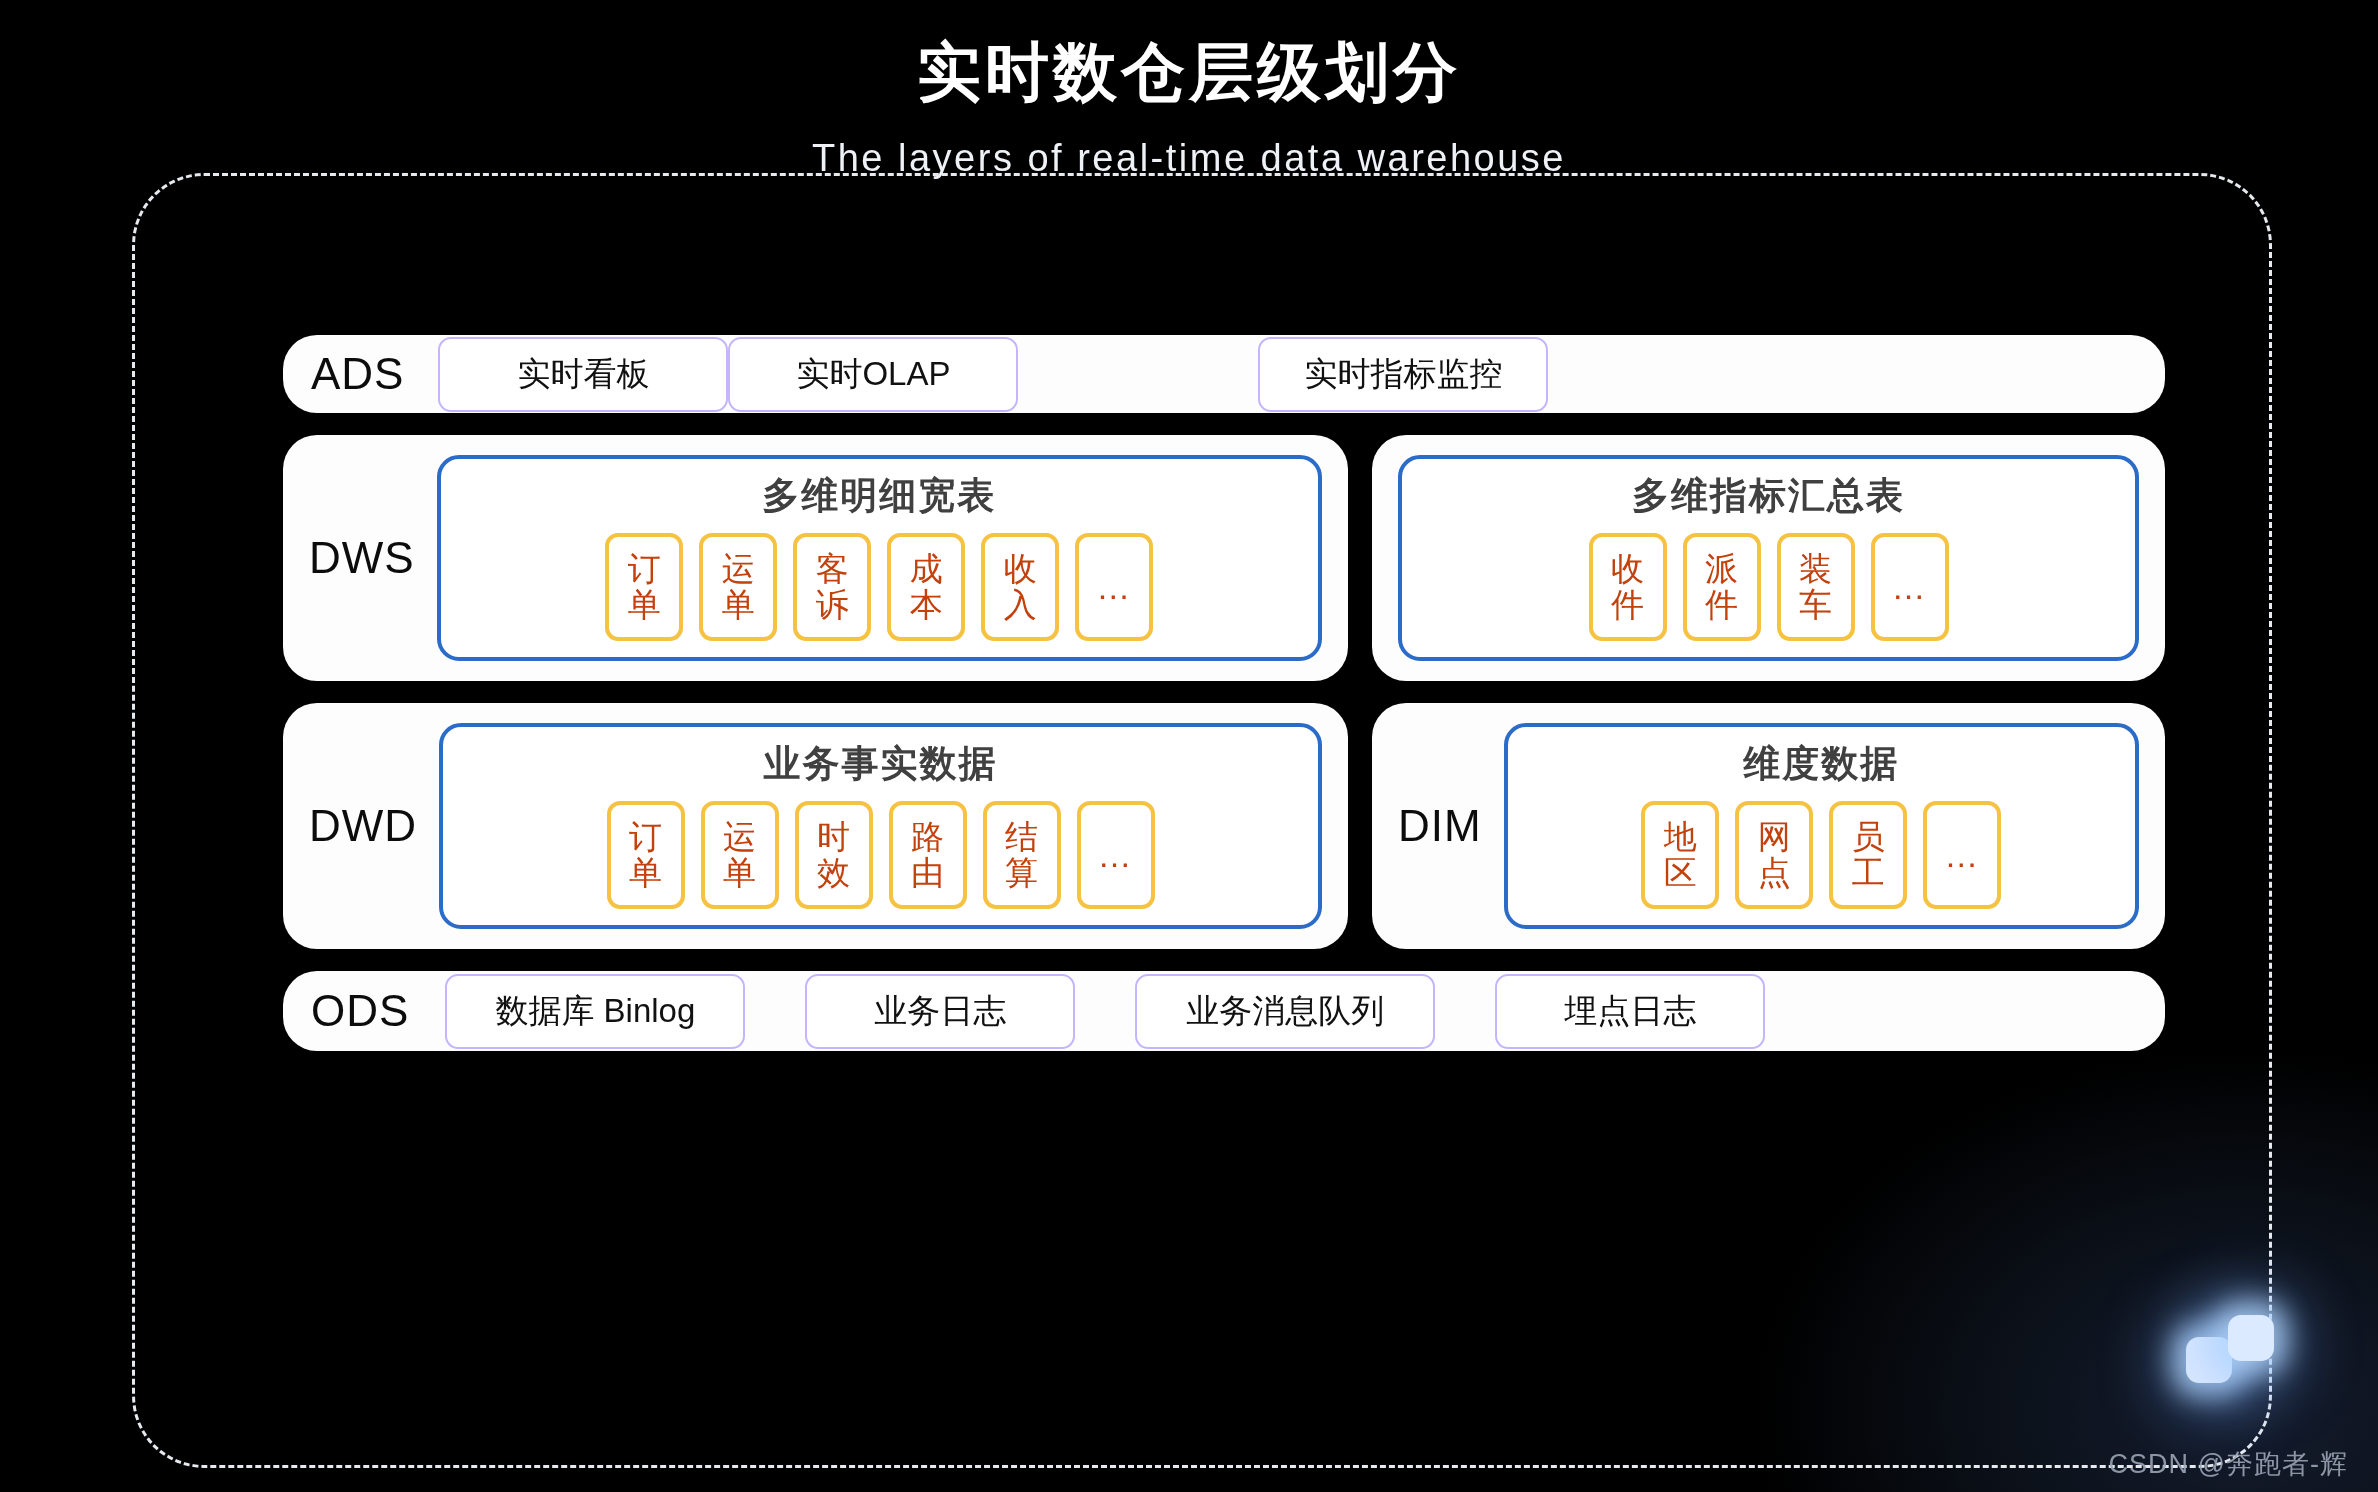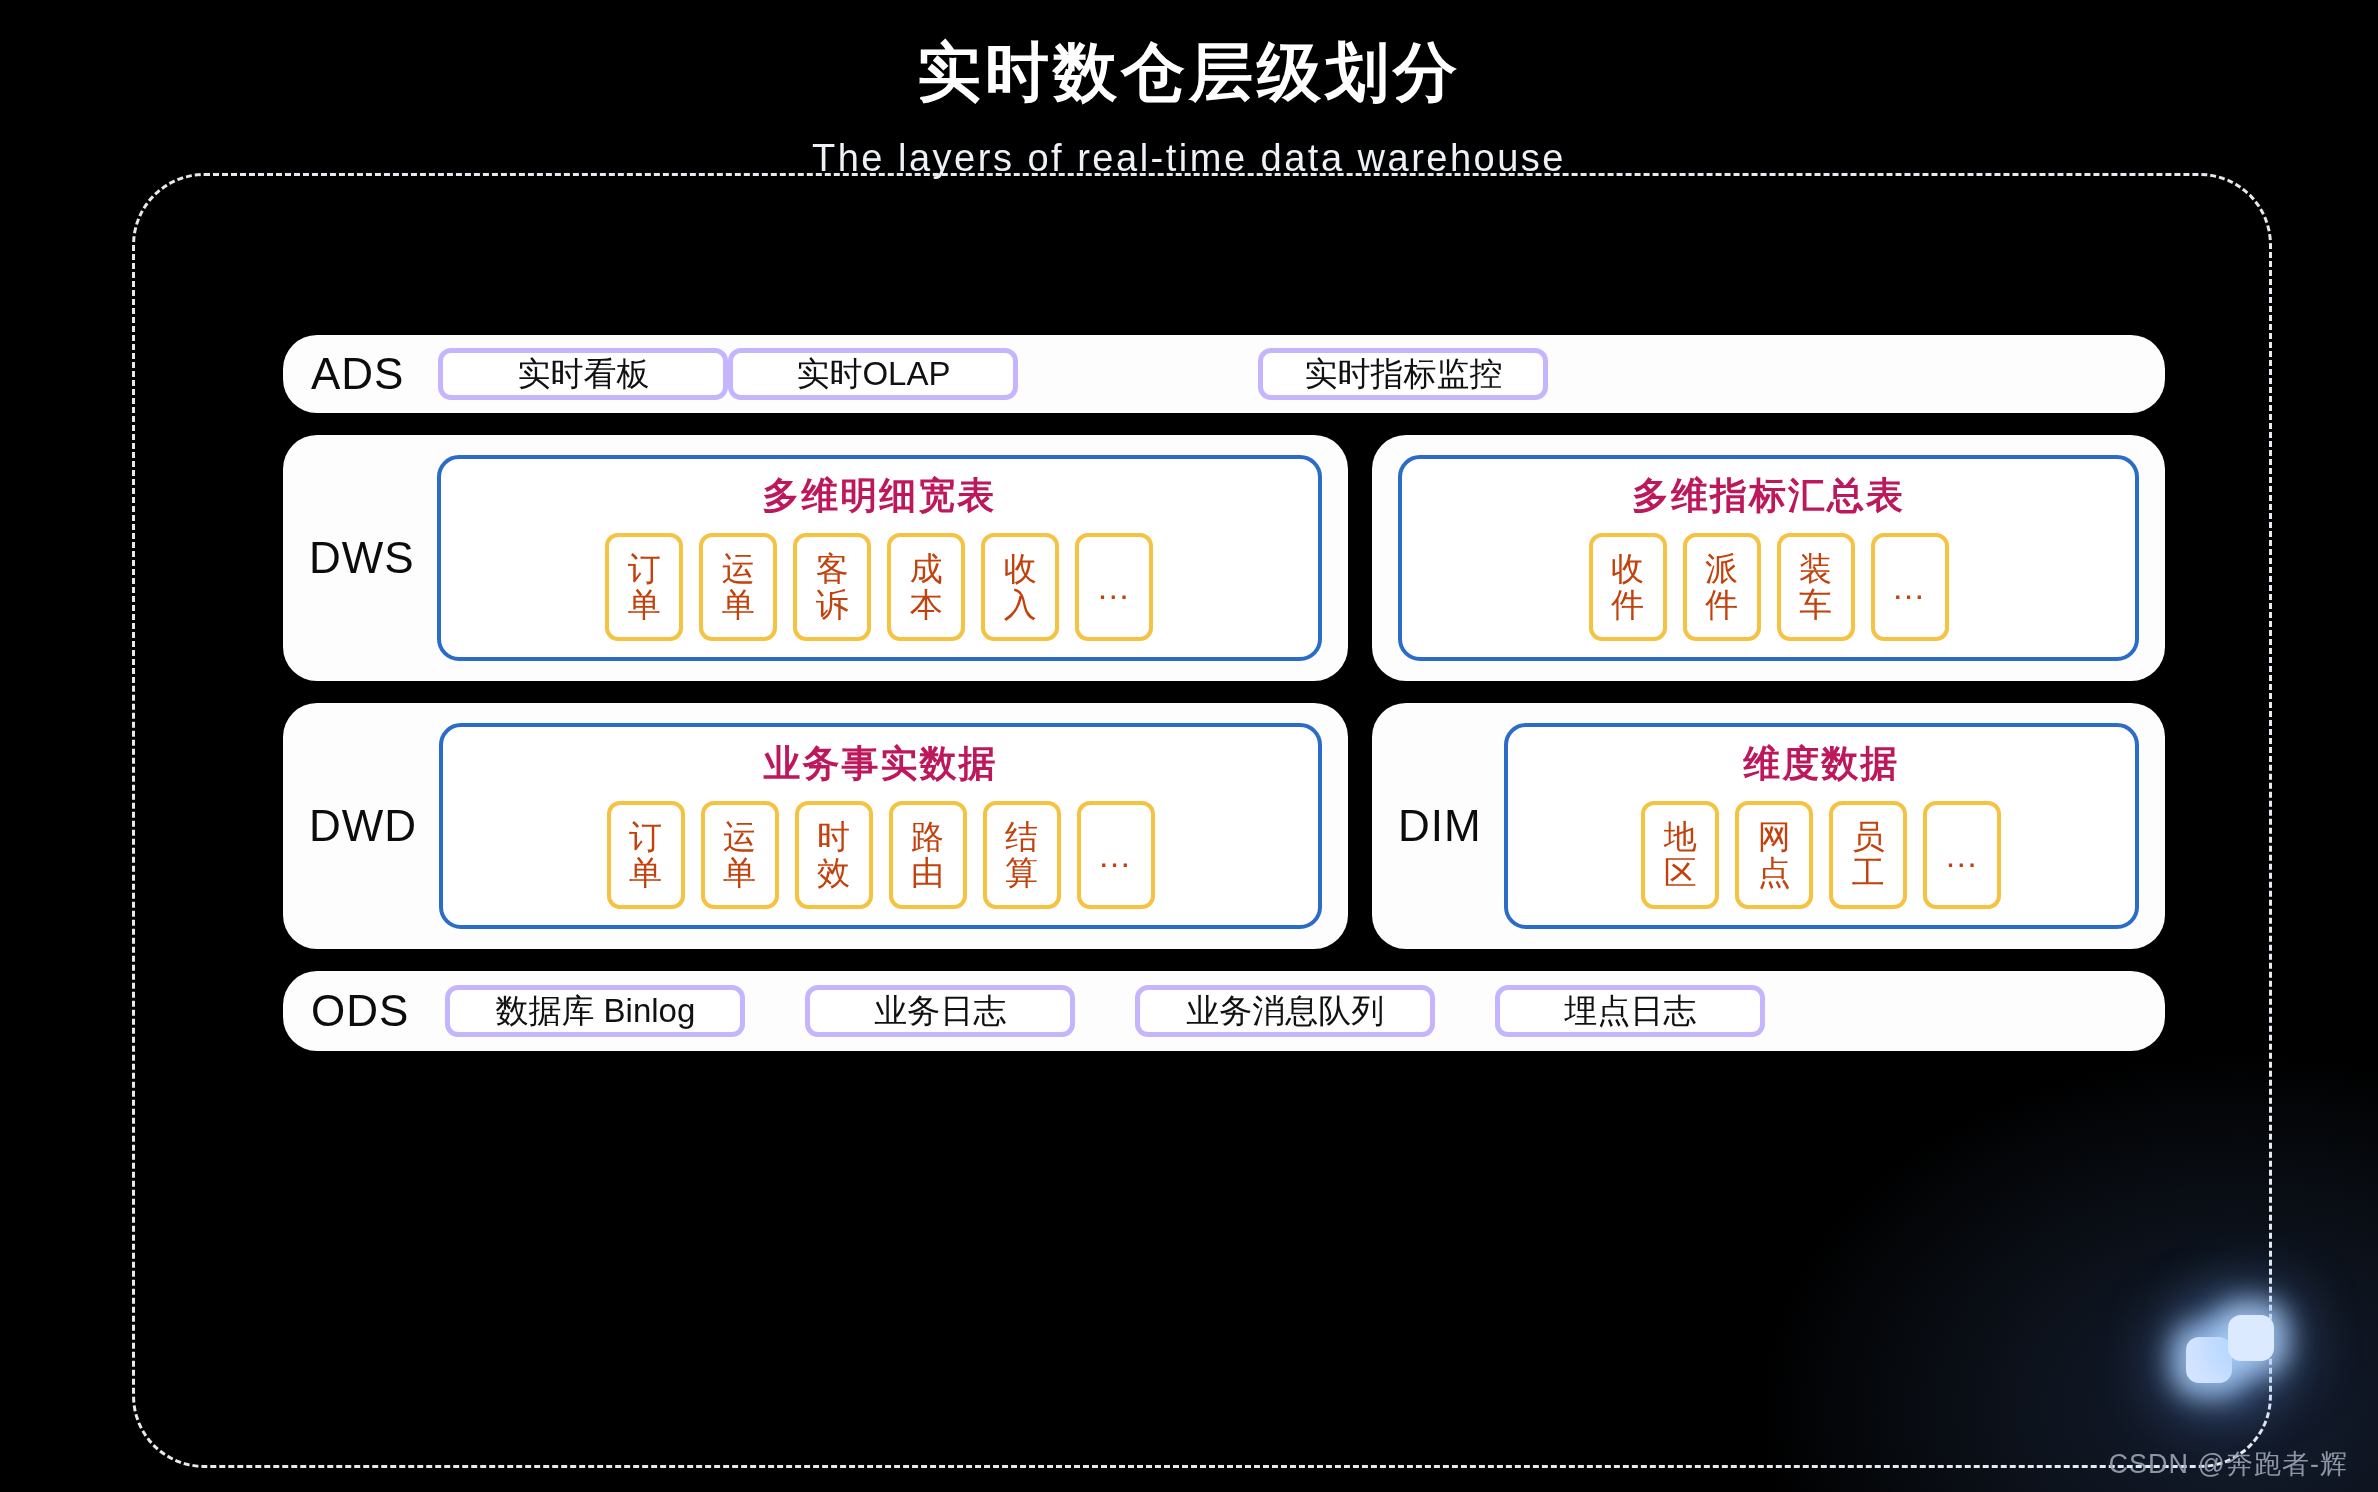--- a/index.html
+++ b/index.html
@@ -90,27 +90,27 @@
     font-weight: 400;
     color: #0c0c0c;
     letter-spacing: 1px;
     flex: 0 0 auto;
     white-space: nowrap;
   }
 
   
   .chip-row { display: flex; flex: 1 1 auto; align-items: center; }
   .chip-blue {
-    border: 5px solid #c4b5fd;
+    border: 2px solid #c4b5fd;
     border-radius: 13px;
     background: #ffffff;
     color: #111;
     font-size: 33px;
     display: flex; align-items: center; justify-content: center;
-    height: 52px;
+    height: 75px;
     white-space: nowrap;
   }
 
   
   .panel {
     background: #fdfdfd;
     border-radius: 34px;
     display: flex;
     align-items: center;
     padding: 20px 26px;
@@ -120,21 +120,21 @@
     border-radius: 22px;
     background: #fff;
     flex: 1 1 auto;
     padding: 12px 18px 16px 18px;
     display: flex; flex-direction: column; align-items: center;
     margin-left: 22px;
   }
   .group-title {
     font-size: 37px;
     font-weight: 700;
-    color: #be185d;
+    color: #404040;
     letter-spacing: 2px;
     margin-bottom: 12px;
   }
   .tiles { display: flex; gap: 16px; justify-content: center; }
   .tile {
     border: 4px solid #f5c242;
     border-radius: 13px;
     background: #fff;
     width: 78px; height: 108px;
     display: flex; align-items: center; justify-content: center;

